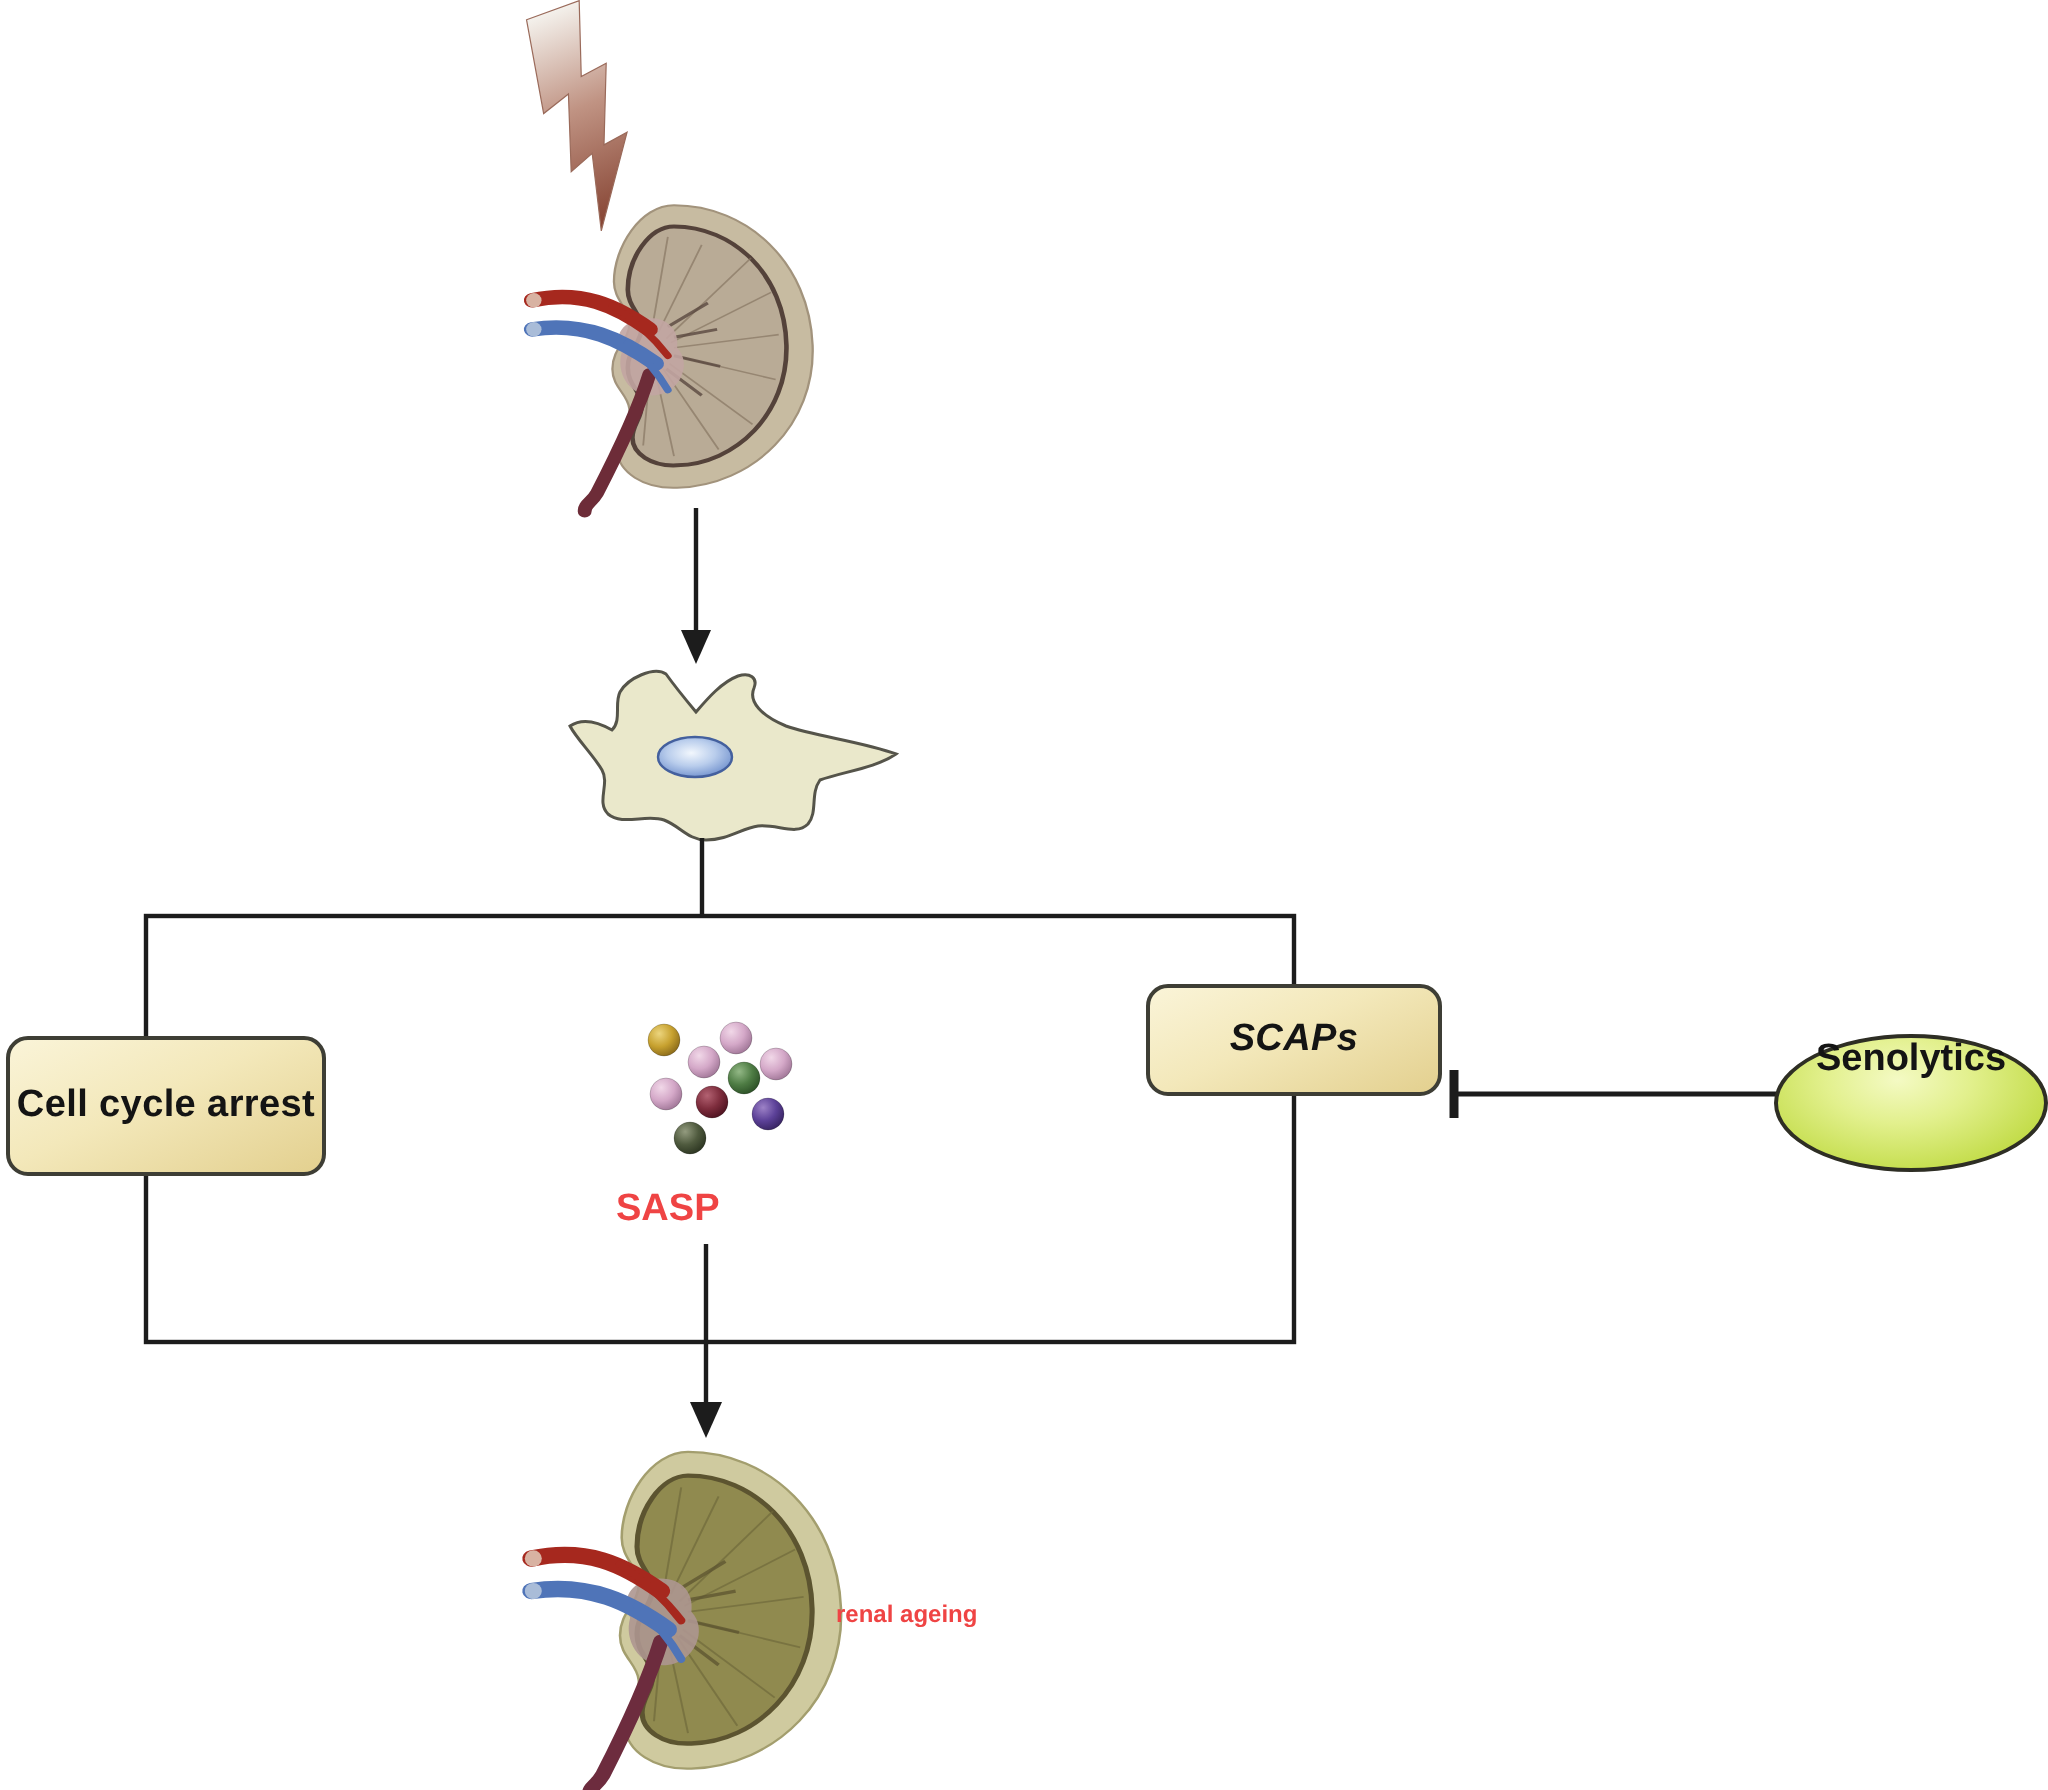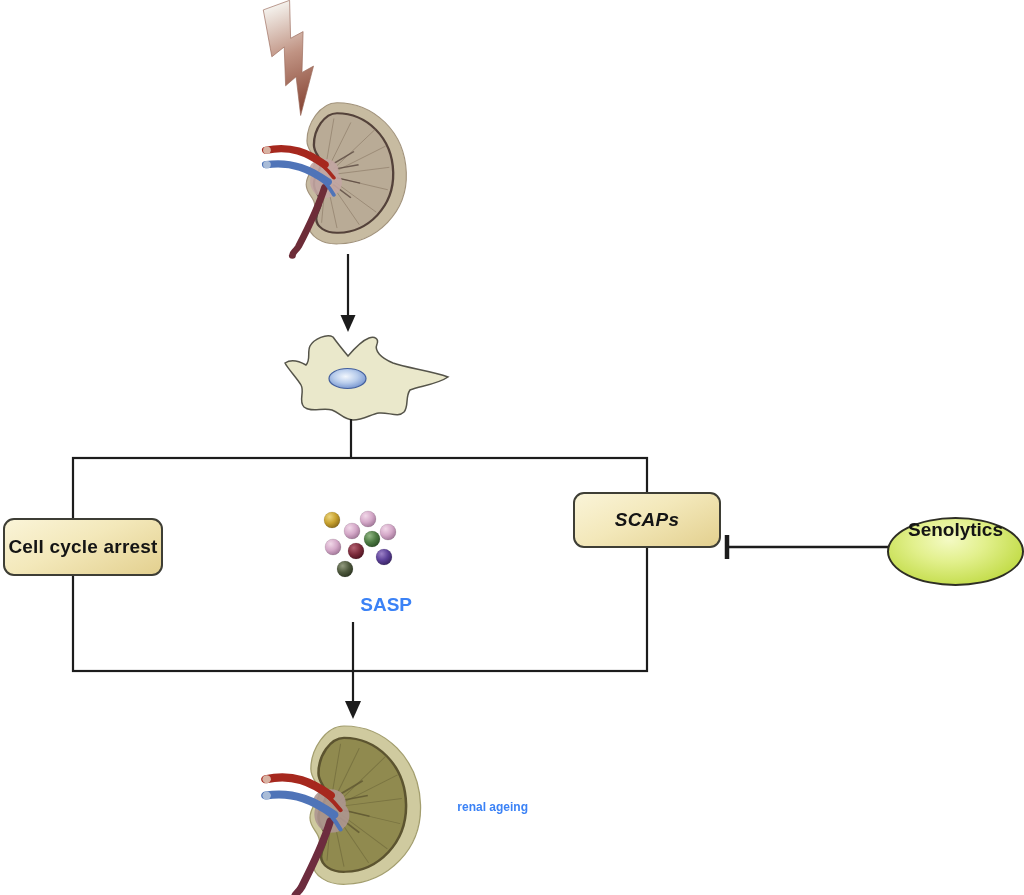--- a/index.html
+++ b/index.html
@@ -8,31 +8,31 @@
     font-family:"Liberation Sans",sans-serif;
   }
   .canvas svg{position:absolute;left:0;top:0;}
   .node-box{
     position:absolute;display:flex;align-items:center;justify-content:center;
     background:linear-gradient(155deg,#faf4d8 0%,#f3e8ba 45%,#e3d08f 100%);
     border:2px solid #3e3e35;border-radius:11px;
     font-weight:bold;color:#141414;font-size:19px;letter-spacing:.2px;
     box-sizing:border-box;text-align:center;
   }
-  .box-cca{left:3px;top:518px;width:160px;height:58px;}
+  .box-cca{left:3px;top:518px;width:160px;height:70px;}
   .box-scaps{left:573px;top:492px;width:148px;height:56px;font-style:italic;}
   .ellipse-senolytics{
     position:absolute;left:887px;top:517px;width:137px;height:69px;
     display:flex;justify-content:center;
     background:radial-gradient(ellipse at 45% 32%,#f4fac4 0%,#e2f08d 35%,#c4dd4c 75%,#aac92f 100%);
     border:2px solid #2e2e24;border-radius:50%;
     font-weight:bold;color:#141414;font-size:19px;box-sizing:border-box;
   }
   .text-label{
-    position:absolute;font-weight:bold;color:#3b82f6;text-align:right;
+    position:absolute;font-weight:bold;color:#ef4444;text-align:left;
   }
   .label-sasp{left:308px;top:594px;width:104px;font-size:19px;}
   .label-renal{left:418px;top:800px;width:110px;font-size:12px;}
 </style>
 </head>
 <body>
 
 <div class="canvas">
 
   <svg width="1024" height="895" viewBox="0 0 1024 895">

